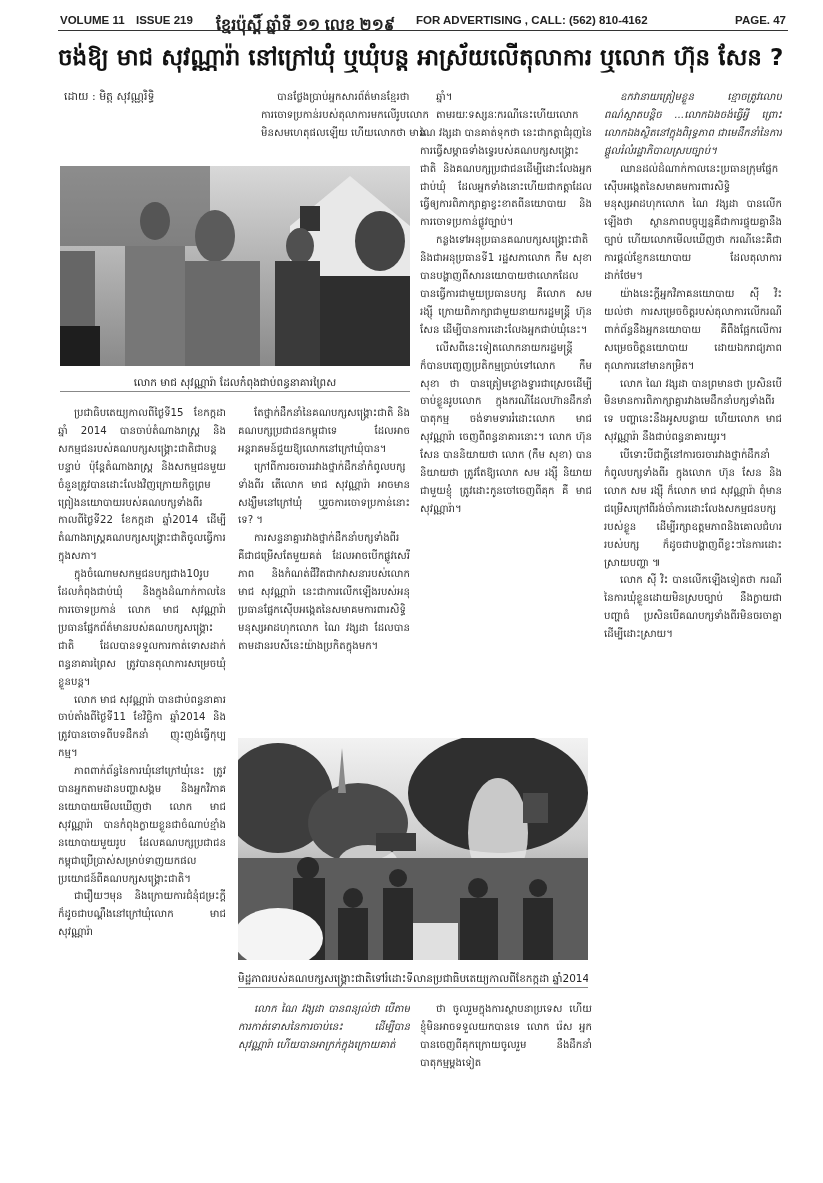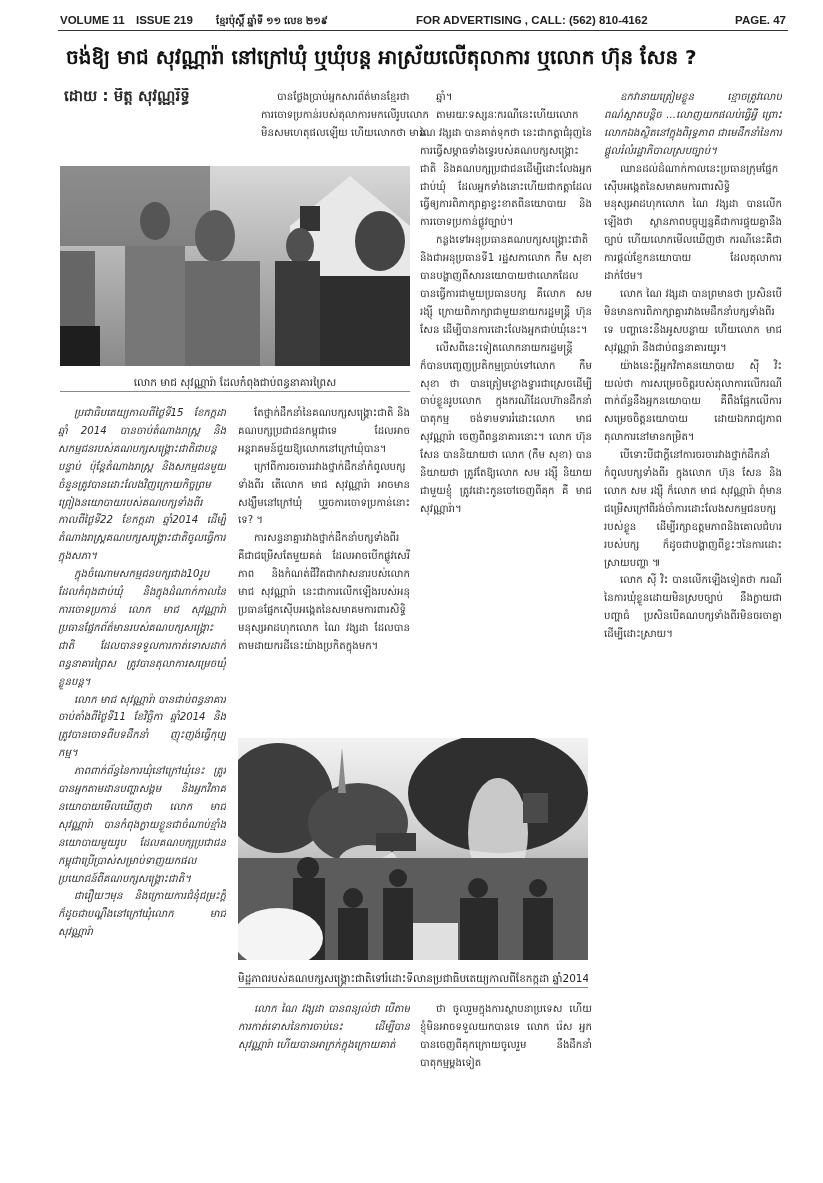--- a/index.html
+++ b/index.html
@@ -4,32 +4,32 @@
 <style>
   html, body { margin: 0; padding: 0; background: #ffffff; }
   body { width: 823px; height: 1183px; position: relative; overflow: hidden;
          font-family: "DejaVu Sans", sans-serif; color: #1a1a1a; }
   .masthead { position: absolute; left: 58px; top: 14px; width: 730px; height: 16px;
               font-family: "Liberation Sans", sans-serif; font-weight: bold; font-size: 11.5px;
               color: #222; border-bottom: 1.5px solid #333; }
   .masthead span { position: absolute; top: 0; white-space: nowrap; }
   .mh-vol { left: 2px; }
   .mh-issue { left: 78px; }
-  .mh-khmer { left: 158px; font-size: 10px; }
+  .mh-khmer { left: 158px; font-size: 16px; }
   .mh-adv { left: 322px; padding-left: 36px; }
   .mh-page { right: 2px; }
   .headline { position: absolute; left: 58px; top: 40px; width: 730px; height: 34px;
-              font-size: 20px; font-weight: bold; line-height: 34px; color: #111;
-              white-space: nowrap; overflow: hidden; text-align: left; margin-left: 8px; }
+              font-size: 23px; font-weight: bold; line-height: 34px; color: #111;
+              white-space: nowrap; overflow: hidden; text-align: left; }
   .col { position: absolute; font-size: 10.2px; line-height: 17.9px; color: #2a2a2a;
          text-align: justify; overflow: hidden; }
   .col p { margin: 0; text-indent: 16px; }
   .col p.it { font-style: italic; }
   .col p.noindent { text-indent: 0; }
-  .byline { font-weight: bold; font-size: 15px; text-indent: 6px !important; }
+  .byline { font-weight: normal; font-size: 11px; text-indent: 6px !important; }
   .photo { position: absolute; background: #777; overflow: hidden; }
   .photo svg { display: block; width: 100%; height: 100%; }
   .caption { position: absolute; font-size: 10.5px; text-align: center; color: #222;
              border-bottom: 1px solid #888; padding-bottom: 0; white-space: nowrap; overflow: hidden; }
 </style>
 </head>
 <body>
 
 <div class="masthead">
   <span class="mh-vol">VOLUME 11</span>
@@ -64,36 +64,36 @@
     <ellipse cx="320" cy="75" rx="25" ry="30" fill="#444"></ellipse>
     <rect x="260" y="110" width="90" height="90" fill="#2e2e2e"></rect>
     <ellipse cx="240" cy="80" rx="14" ry="18" fill="#505050"></ellipse>
     <rect x="215" y="95" width="45" height="105" fill="#3a3a3a"></rect>
     <rect x="0" y="85" width="35" height="115" fill="#666"></rect>
     <rect x="0" y="160" width="40" height="40" fill="#1e1e1e"></rect>
   </svg>
 </div>
 <div class="caption" style="left:60px; top:376px; width:350px;">លោក មាជ សុវណ្ណារ៉ា ដែលកំពុងជាប់ពន្ធនាគារព្រៃស</div>
 
-<div class="col" id="c1bot" style="left:58px; top:404px; width:168px; height:760px;font-style:italic;">
+<div class="col" id="c1bot" style="left:58px; top:404px; width:168px; height:760px;">
     <p>ប្រជាធិបតេយ្យកាលពីថ្ងៃទី15 ខែកក្កដា ឆ្នាំ 2014 បានចាប់តំណាងរាស្ត្រ និងសកម្មជនរបស់គណបក្សសង្គ្រោះជាតិជាបន្តបន្ទាប់ ប៉ុន្តែតំណាងរាស្ត្រ និងសកម្មជនមួយចំនួនត្រូវបានដោះលែងវិញក្រោយកិច្ចព្រមព្រៀងនយោបាយរបស់គណបក្សទាំងពីរកាលពីថ្ងៃទី22 ខែកក្កដា ឆ្នាំ2014 ដើម្បីតំណាងរាស្ត្រគណបក្សសង្គ្រោះជាតិចូលធ្វើការក្នុងសភា។</p>
     <p>ក្នុងចំណោមសកម្មជនបក្សជាង10រូបដែលកំពុងជាប់ឃុំ និងក្នុងដំណាក់កាលនៃការចោទប្រកាន់ លោក មាជ សុវណ្ណារ៉ា ប្រធានផ្នែកព័ត៌មានរបស់គណបក្សសង្គ្រោះជាតិ ដែលបានទទួលការកាត់ទោសដាក់ពន្ធនាគារព្រៃស ត្រូវបានតុលាការសម្រេចឃុំខ្លួនបន្ត។</p>
     <p>លោក មាជ សុវណ្ណារ៉ា បានជាប់ពន្ធនាគារចាប់តាំងពីថ្ងៃទី11 ខែវិច្ឆិកា ឆ្នាំ2014 និងត្រូវបានចោទពីបទដឹកនាំ ញុះញង់ធ្វើកុប្បកម្ម។</p>
     <p>ភាពពាក់ព័ន្ធនៃការឃុំនៅក្រៅឃុំនេះ ត្រូវបានអ្នកតាមដានបញ្ហាសង្គម និងអ្នកវិភាគនយោបាយមើលឃើញថា លោក មាជ សុវណ្ណារ៉ា បានកំពុងក្លាយខ្លួនជាចំណាប់ខ្មាំងនយោបាយមួយរូប ដែលគណបក្សប្រជាជនកម្ពុជាប្រើប្រាស់សម្រាប់ទាញយកផលប្រយោជន៍ពីគណបក្សសង្គ្រោះជាតិ។</p>
     <p>ជារឿយៗមុន និងក្រោយការជំនុំជម្រះក្តី ក៏ដូចជាបណ្តឹងនៅក្រៅឃុំលោក មាជ សុវណ្ណារ៉ា</p>
   </div>
 
 <div class="col" id="c2top" style="left:238px; top:88px; width:172px; height:70px;margin-left:23px;">
     <p>បានថ្លែងប្រាប់អ្នកសារព័ត៌មានខ្មែរថា ការចោទប្រកាន់របស់តុលាការមកលើរូបលោក មិនសមហេតុផលឡើយ ហើយលោកថា មាន</p>
   </div>
 
 <div class="col" id="c2bot" style="left:238px; top:404px; width:172px; height:322px;">
     <p>តែថ្នាក់ដឹកនាំនៃគណបក្សសង្គ្រោះជាតិ និងគណបក្សប្រជាជនកម្ពុជាទេ ដែលអាចអន្តរាគមន៍ជួយឱ្យលោកនៅក្រៅឃុំបាន។</p>
     <p>ក្រៅពីការចរចាររវាងថ្នាក់ដឹកនាំកំពូលបក្សទាំងពីរ តើលោក មាជ សុវណ្ណារ៉ា អាចមានសង្ឃឹមនៅក្រៅឃុំ ឬរួចការចោទប្រកាន់នោះទេ? ។</p>
-    <p>ការសន្ទនាគ្នារវាងថ្នាក់ដឹកនាំបក្សទាំងពីរ គឺជាជម្រើសតែមួយគត់ ដែលអាចបើកផ្លូវសេរីភាព និងកំណត់ជីវិតជាកវាសនារបស់លោក មាជ សុវណ្ណារ៉ា នេះជាការលើកឡើងរបស់អនុប្រធានផ្នែកស៊ើបអង្កេតនៃសមាគមការពារសិទ្ធិមនុស្សអាដហុកលោក ណៃ វង្សដា ដែលបានតាមដាយករដីនេះយ៉ាងប្រកិតក្នុងមក។</p>
+    <p>ការសន្ទនាគ្នារវាងថ្នាក់ដឹកនាំបក្សទាំងពីរ គឺជាជម្រើសតែមួយគត់ ដែលអាចបើកផ្លូវសេរីភាព និងកំណត់ជីវិតជាកវាសនារបស់លោក មាជ សុវណ្ណារ៉ា នេះជាការលើកឡើងរបស់អនុប្រធានផ្នែកស៊ើបអង្កេតនៃសមាគមការពារសិទ្ធិមនុស្សអាដហុកលោក ណៃ វង្សដា ដែលបានតាមដានរបសីនេះយ៉ាងប្រកិតក្នុងមក។</p>
   </div>
 
 <div class="photo" style="left:238px; top:738px; width:350px; height:222px;">
   <svg viewBox="0 0 350 222" preserveAspectRatio="none">
     <defs>
       <linearGradient id="p2bg" x1="0" y1="0" x2="0" y2="1">
         <stop offset="0" stop-color="#f2f2f2"></stop>
         <stop offset="0.45" stop-color="#cfcfcf"></stop>
         <stop offset="1" stop-color="#6e6e6e"></stop>
       </linearGradient>
@@ -134,19 +134,19 @@
     <p>ឆ្នាំ។</p>
     <p>តាមរយៈទស្សនៈករណីនេះហើយលោក ណៃ វង្សដា បានគាត់ទុកថា នេះជាកត្តាជំរុញនៃការធ្វើសម្ភាធទាំងទ្វេរបស់គណបក្សសង្គ្រោះជាតិ និងគណបក្សប្រជាជនដើម្បីដោះលែងអ្នកជាប់ឃុំ ដែលអ្នកទាំងនោះហើយជាកត្តាដែលធ្វើឲ្យការពិភាក្សាគ្នាខ្វះខាតពីនយោបាយ និងការចោទប្រកាន់ផ្លូវច្បាប់។</p>
     <p>កន្លងទៅអនុប្រធានគណបក្សសង្គ្រោះជាតិ និងជាអនុប្រធានទី1 រដ្ឋសភាលោក កឹម សុខា បានបង្ហាញពីសារនយោបាយថាលោកដែលបានធ្វើការជាមួយប្រធានបក្ស គឺលោក សម រង្ស៊ី ក្រោយពិភាក្សាជាមួយនាយករដ្ឋមន្ត្រី ហ៊ុន សែន ដើម្បីបានការដោះលែងអ្នកជាប់ឃុំនេះ។</p>
     <p>លើសពីនេះទៀតលោកនាយករដ្ឋមន្ត្រីក៏បានបញ្ចេញប្រតិកម្មប្រាប់ទៅលោក កឹម សុខា ថា បានត្រៀមខ្លោងទ្វារជាស្រេចដើម្បីចាប់ខ្លួនរូបលោក ក្នុងករណីដែលហ៊ានដឹកនាំបាតុកម្ម ចង់ទាមទាររំដោះលោក មាជ សុវណ្ណារ៉ា ចេញពីពន្ធនាគារនោះ។ លោក ហ៊ុន សែន បាននិយាយថា លោក (កឹម សុខា) បាននិយាយថា ត្រូវតែឱ្យលោក សម រង្ស៊ី និយាយជាមួយខ្ញុំ ត្រូវដោះកូនចៅចេញពីគុក គឺ មាជ សុវណ្ណារ៉ា។</p>
   </div>
 <div class="col" id="c3tail" style="left:420px; top:1000px; width:172px; height:160px;">
     <p>ថា ចូលរួមក្នុងការស្ថាបនាប្រទេស ហើយ ខ្ញុំមិនអាចទទួលយកបានទេ លោក រ៉េស អ្នកបានចេញពីគុកក្រោយចូលរួម នឹងដឹកនាំបាតុកម្មម្តងទៀត</p>
   </div>
 
 <div class="col" id="c4" style="left:604px; top:88px; width:178px; height:1060px;">
-    <p class="it">ឧកវានាយត្រៀមខ្លួន ខ្មោចត្រូវលោបពណ៌ស្អាតបន្តិច ...លោញយកផលប់ធ្វើអ្វី ព្រោះលោកឯងស្ថិតនៅក្នុងពិរុទ្ធភាព ជាមេដឹកនាំនៃការផ្តួលរំលំរដ្ឋាភិបាលស្របច្បាប់។</p>
+    <p class="it">ឧកវានាយត្រៀមខ្លួន ខ្មោចត្រូវលោបពណ៌ស្អាតបន្តិច ...លោកឯងចង់ធ្វើអ្វី ព្រោះលោកឯងស្ថិតនៅក្នុងពិរុទ្ធភាព ជាមេដឹកនាំនៃការផ្តួលរំលំរដ្ឋាភិបាលស្របច្បាប់។</p>
     <p>ឈានដល់ដំណាក់កាលនេះប្រធានក្រុមផ្នែកស៊ើបអង្កេតនៃសមាគមការពារសិទ្ធិមនុស្សអាដហុកលោក ណៃ វង្សដា បានលើកឡើងថា ស្ថានភាពបច្ចុប្បន្នគឺជាការផ្ទុយគ្នានឹងច្បាប់ ហើយលោកមើលឃើញថា ករណីនេះគឺជាការផ្តល់ខ្ញែកនយោបាយ ដែលតុលាការដាក់ថែម។</p>
+    <p>យ៉ាងនេះក្តីអ្នកវិភាគនយោបាយ ស៊ី វិះ យល់ថា ការសម្រេចចិត្តរបស់តុលាការលើករណីពាក់ព័ន្ធនឹងអ្នកនយោបាយ គឺពឹងផ្អែកលើការសម្រេចចិត្តនយោបាយ ដោយឯករាជ្យភាពតុលាការនៅមានកម្រិត។</p>
     <p>លោក ណៃ វង្សដា បានព្រមានថា ប្រសិនបើមិនមានការពិភាក្សាគ្នារវាងមេដឹកនាំបក្សទាំងពីរទេ បញ្ហានេះនឹងអូសបន្លាយ ហើយលោក មាជ សុវណ្ណារ៉ា នឹងជាប់ពន្ធនាគារយូរ។</p>
-    <p>យ៉ាងនេះក្តីអ្នកវិភាគនយោបាយ ស៊ី វិះ យល់ថា ការសម្រេចចិត្តរបស់តុលាការលើករណីពាក់ព័ន្ធនឹងអ្នកនយោបាយ គឺពឹងផ្អែកលើការសម្រេចចិត្តនយោបាយ ដោយឯករាជ្យភាពតុលាការនៅមានកម្រិត។</p>
     <p>បើទោះបីជាក្តីនៅការចរចារវាងថ្នាក់ដឹកនាំកំពូលបក្សទាំងពីរ ក្នុងលោក ហ៊ុន សែន និងលោក សម រង្ស៊ី ក៏លោក មាជ សុវណ្ណារ៉ា ពុំមានជម្រើសក្រៅពីរង់ចាំការដោះលែងសកម្មជនបក្សរបស់ខ្លួន ដើម្បីរក្សាឧត្តមភាពនិងគោលជំហររបស់បក្ស ក៏ដូចជាបង្ហាញពីខ្លះៗនៃការដោះស្រាយបញ្ហា ៕</p>
     <p>លោក ស៊ី វិះ បានលើកឡើងទៀតថា ករណីនៃការឃុំខ្លួនដោយមិនស្របច្បាប់ នឹងក្លាយជាបញ្ហាធំ ប្រសិនបើគណបក្សទាំងពីរមិនចរចាគ្នា ដើម្បីដោះស្រាយ។</p>
   </div>
 
 </body></html>

